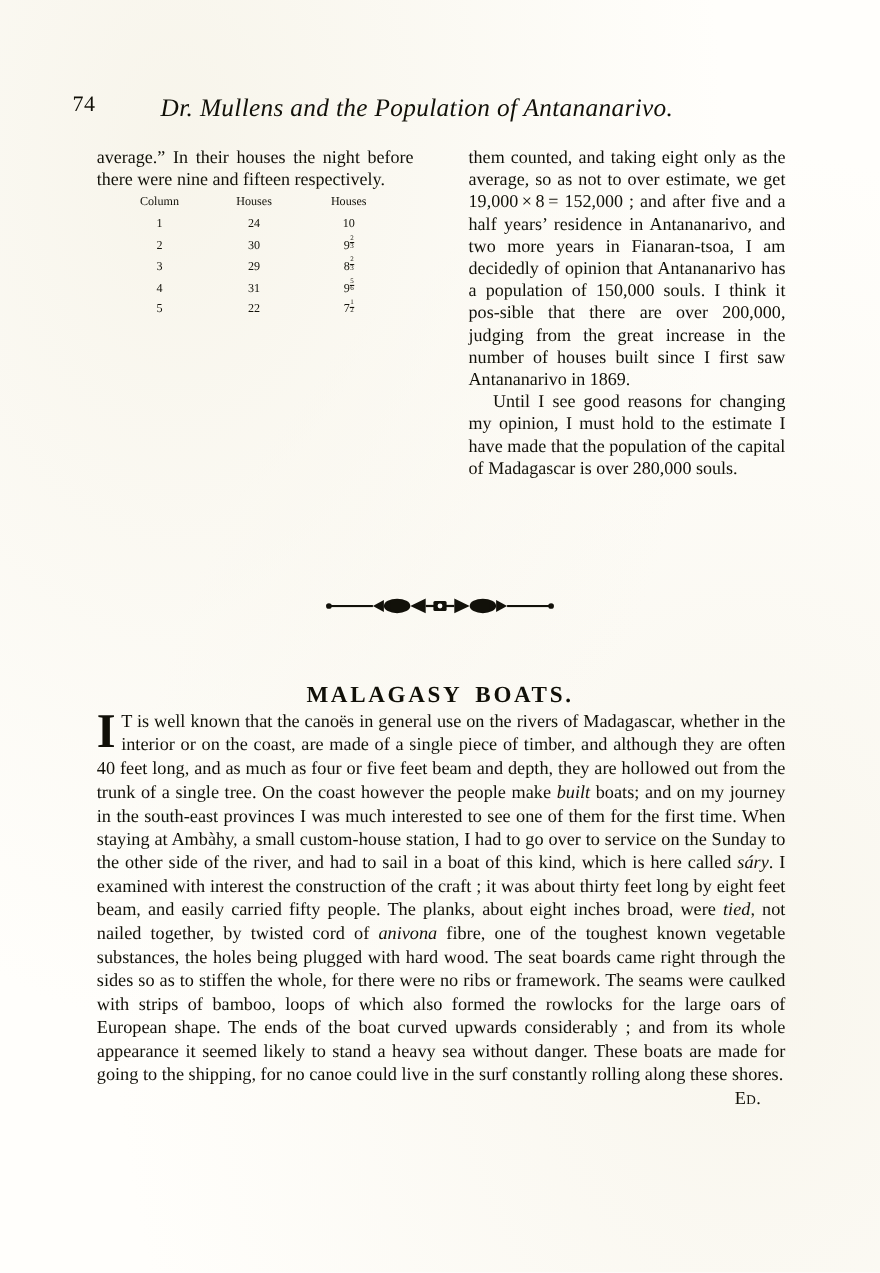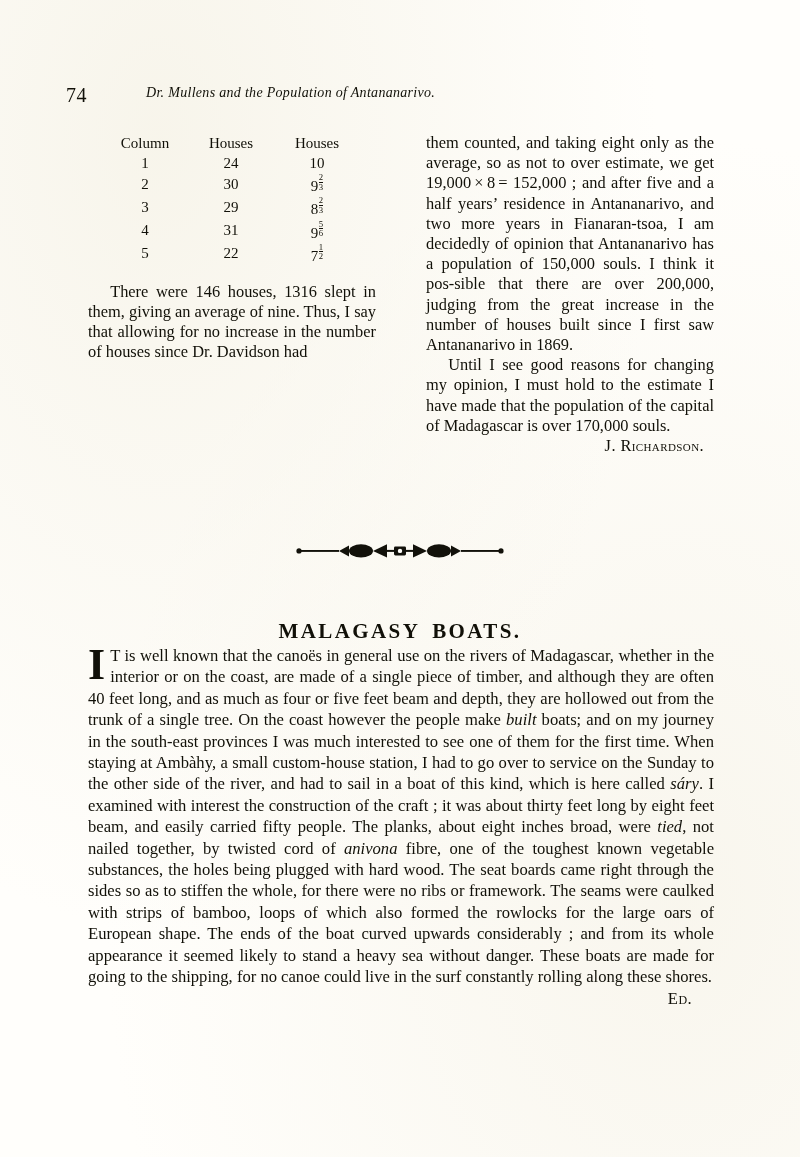--- a/index.html
+++ b/index.html
@@ -39,21 +39,21 @@
     position: absolute;
     left: 0; top: 0;
     font-size: 20px;
     font-weight: normal;
     letter-spacing: 0.4px;
   }
   .runhead-title {
     position: absolute;
     left: 80px; top: 1px;
     font-style: italic;
-    font-size: 14px;
+    font-size: 23px;
     letter-spacing: 0.3px;
     white-space: nowrap;
   }
 
   
   .cols {
     position: absolute;
     left: 88px; top: 133px;
     width: 626px;
   }
@@ -70,25 +70,25 @@
   }
   .col.left  { left: 0; }
   .col.right { left: 338px; }
   .col p {
     margin: 0;
   }
   .col p.ind { text-indent: 1.35em; }
 
   
   .numtable {
-    margin: 1px 0 16px 0;
+    margin: 1px 0 4px 0;
     border-collapse: collapse;
     width: 258px;
     margin-left: 14px;
-    font-size: 15px;
+    font-size: 11px;
     line-height: 19.6px;
   }
   .numtable th, .numtable td {
     padding: 0;
     font-weight: normal;
     text-align: center;
     white-space: nowrap;
   }
   .numtable th {
     font-weight: normal;
@@ -166,20 +166,21 @@
   <div class="sheet"></div>
 
   <div class="runhead">
     <span class="folio">74</span>
     <span class="runhead-title">Dr. Mullens and the Population of Antananarivo.</span>
   </div>
 
   <div class="cols">
 
     <div class="col left">
+      <p>average.”  In  their  houses  the night before there  were  nine  and fifteen respectively.</p>
 
       <table class="numtable">
         <thead>
           <tr>
             <th class="c0">Column</th>
             <th class="c1">Houses</th>
             <th class="c2">Houses</th>
           </tr>
         </thead>
         <tbody>
@@ -204,27 +205,25 @@
               <td class="c2">9<span class="frac"><span class="n">5</span><span class="d">6</span></span></td>
             </tr>
             <tr>
               <td class="c0">5</td>
               <td class="c1">22</td>
               <td class="c2">7<span class="frac"><span class="n">1</span><span class="d">2</span></span></td>
             </tr>
           </tbody>
       </table>
 
-      <p class="ind">There  were  146  houses,  1316 slept  in  them,  giving  an  average of nine. Thus, I say  that allowing for no increase in  the  number  of houses  since  Dr.  Davidson  had</p>
     </div>
 
     <div class="col right">
       <p>them  counted,  and  taking  eight only as  the  average,  so  as  not  to over estimate,  we get 19,000 × 8 = 152,000 ;  and after five and a half years’  residence  in  Antananarivo, and two  more  years  in  Fianaran-tsoa,  I  am  decidedly  of  opinion that Antananarivo has a population of 150,000 souls.   I  think  it  pos-sible  that  there  are  over  200,000, judging  from  the  great  increase  in the  number  of  houses  built  since  I first saw Antananarivo in 1869.</p>
-      <p class="ind">Until  I  see  good  reasons  for changing  my  opinion,  I  must  hold to the estimate  I  have  made  that the  population  of  the  capital  of Madagascar is over 170,000 souls.</p>
-      <p class="signature smallcaps">J. Richardson.</p>
+      <p class="ind">Until  I  see  good  reasons  for changing  my  opinion,  I  must  hold to the estimate  I  have  made  that the  population  of  the  capital  of Madagascar is over 280,000 souls.</p>
     </div>
 
   </div>
 
   <div class="ornament">
     <svg width="210" height="22" viewBox="0 0 210 22" aria-hidden="true">
       <g fill="#12110a">
         <rect x="4" y="10" width="40" height="1.9"></rect>
         <rect x="166" y="10" width="40" height="1.9"></rect>
         <circle cx="4" cy="10.9" r="2.6"></circle>

